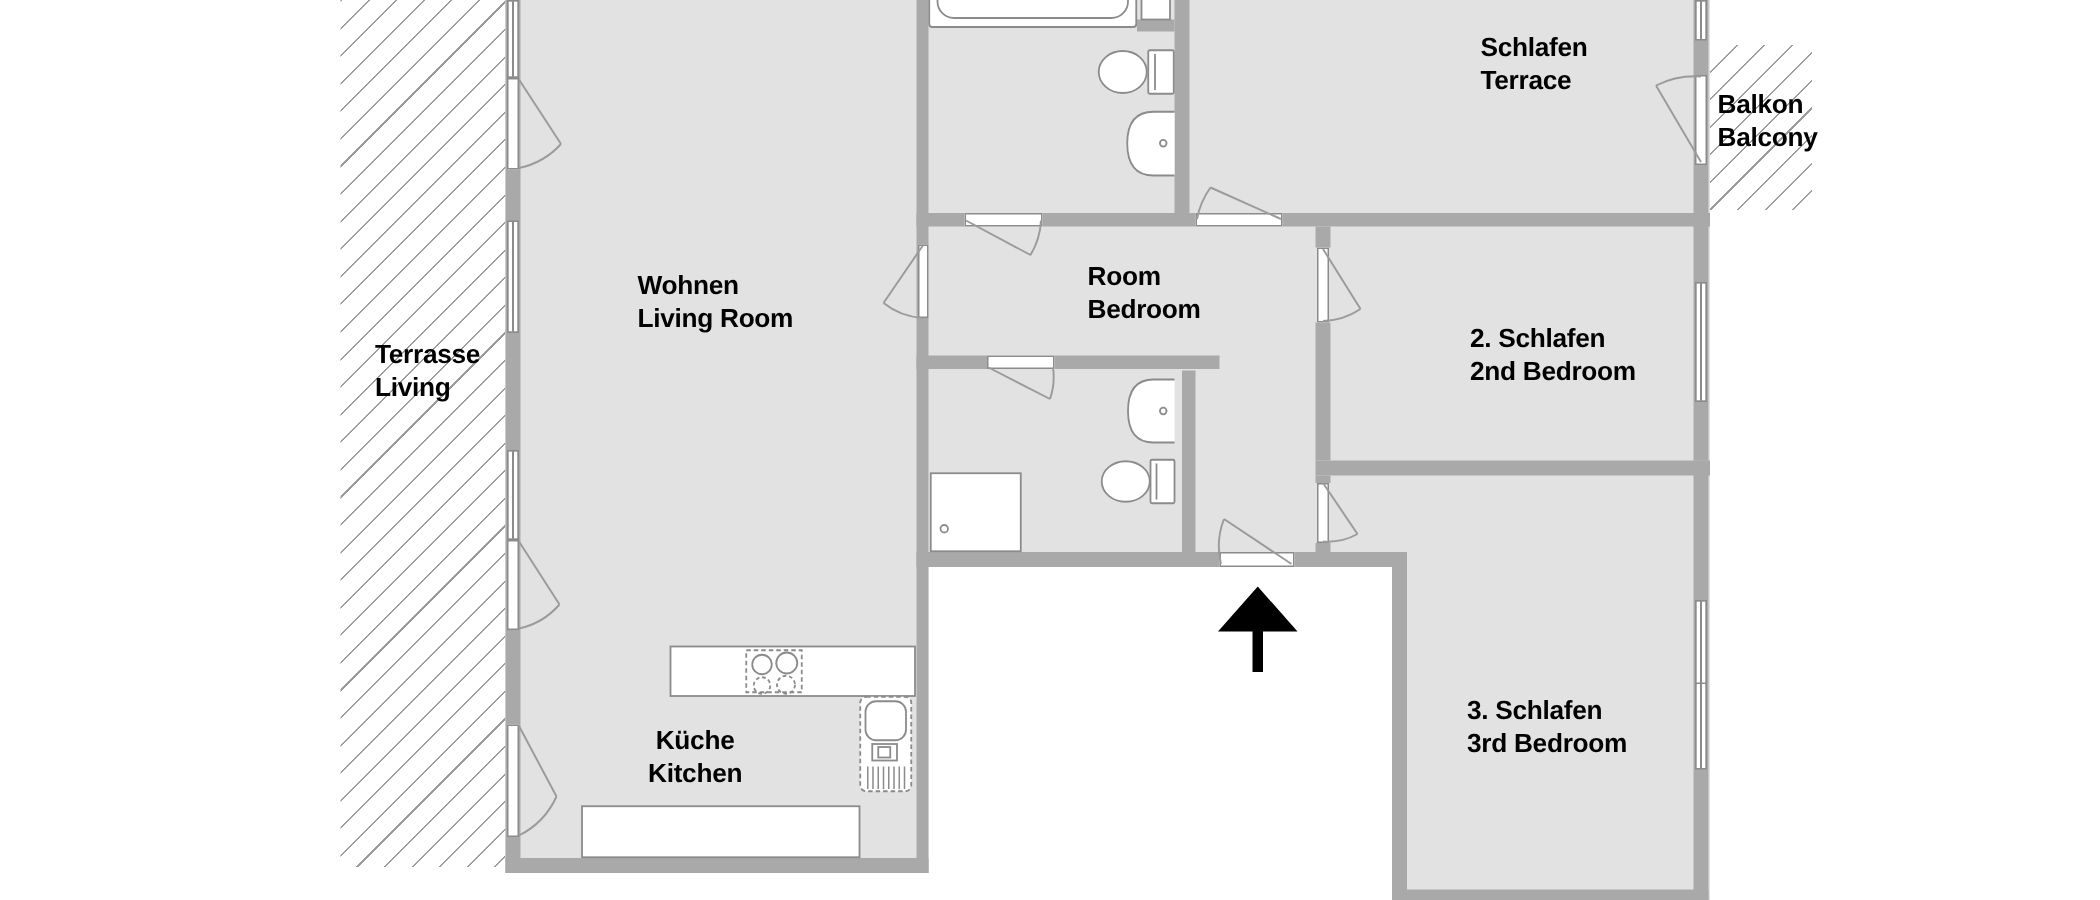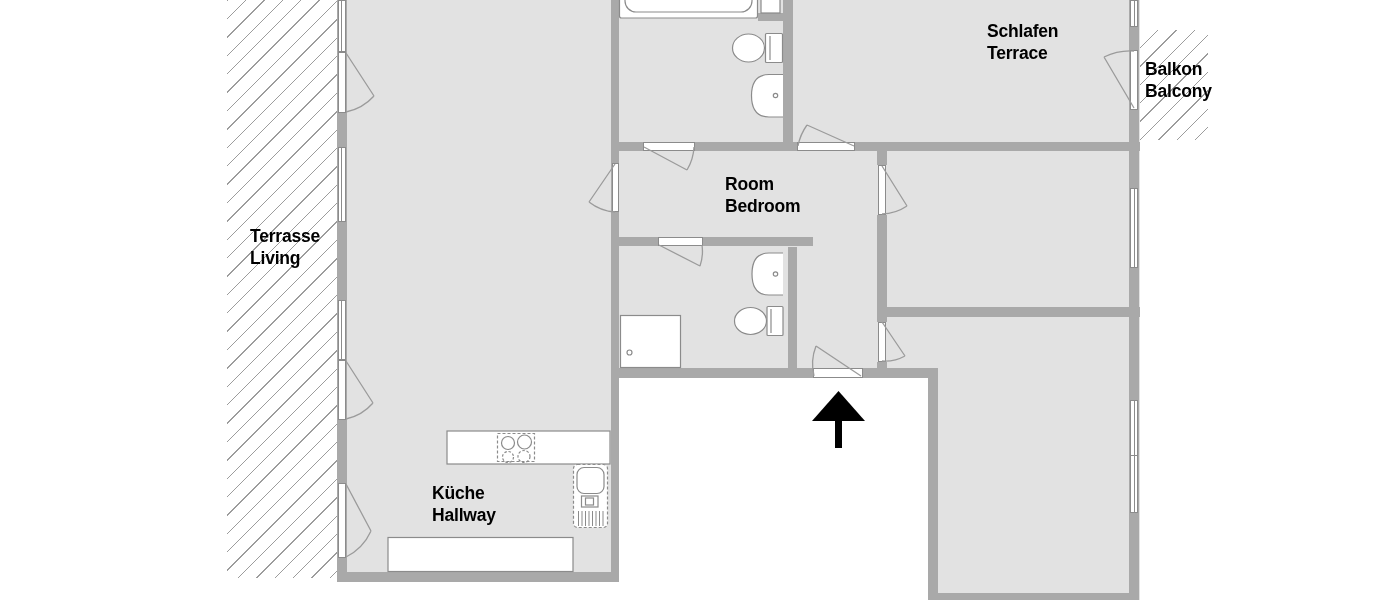--- a/index.html
+++ b/index.html
@@ -115,31 +115,43 @@
       <rect x="585.5" y="498" width="8" height="7" fill="none"></rect>
       <path stroke-width="1" d="M578.5,511 V526 M582,511 V526 M585.5,511 V526 M589,511 V526 M592.5,511 V526 M596,511 V526 M599.5,511 V526 M603,511 V526"></path>
       <rect x="388" y="537.5" width="185" height="34"></rect>
     </g>
     <g fill="#000" stroke="none">
       <polygon points="812,421 865,421 838.5,391"></polygon>
       <rect x="835" y="420" width="7" height="28"></rect>
     </g>
   </svg>
 
-  <div class="label" style="left:432px;top:483px;">
+  <div class="label" style="left:425px;top:180px;">
+    <div>Wohnen</div>
+    <div>Living Room</div>
+  </div>
+  <div class="label" style="left:432px;top:483px;text-align:center;">
     <div>Küche</div>
-    <div>Hallway</div>
+    <div>Kitchen</div>
   </div>
   <div class="label" style="left:725px;top:174px;">
     <div>Room</div>
     <div>Bedroom</div>
   </div>
   <div class="label" style="left:987px;top:21px;">
     <div>Schlafen</div>
     <div>Terrace</div>
+  </div>
+  <div class="label" style="left:980px;top:215px;">
+    <div>2. Schlafen</div>
+    <div>2nd Bedroom</div>
+  </div>
+  <div class="label" style="left:978px;top:463px;">
+    <div>3. Schlafen</div>
+    <div>3rd Bedroom</div>
   </div>
   <div class="label" style="left:250px;top:226px;">
     <div>Terrasse</div>
     <div>Living</div>
   </div>
   <div class="label" style="left:1145px;top:59px;">
     <div>Balkon</div>
     <div>Balcony</div>
   </div>
 

